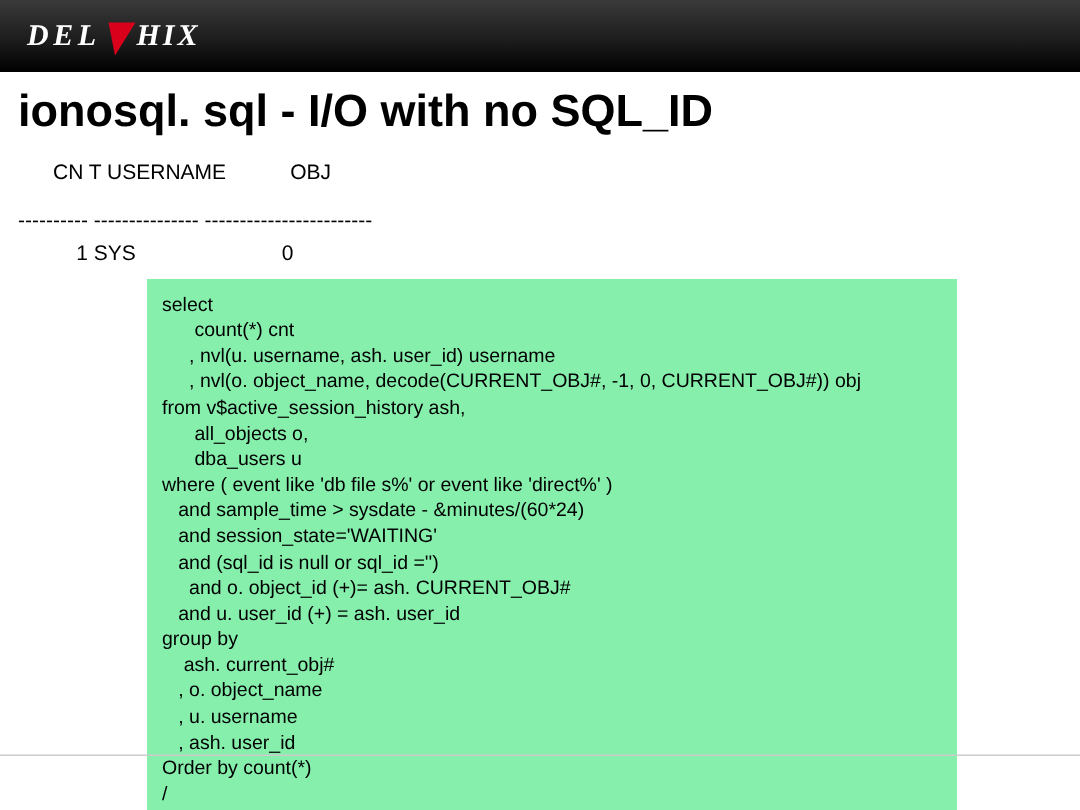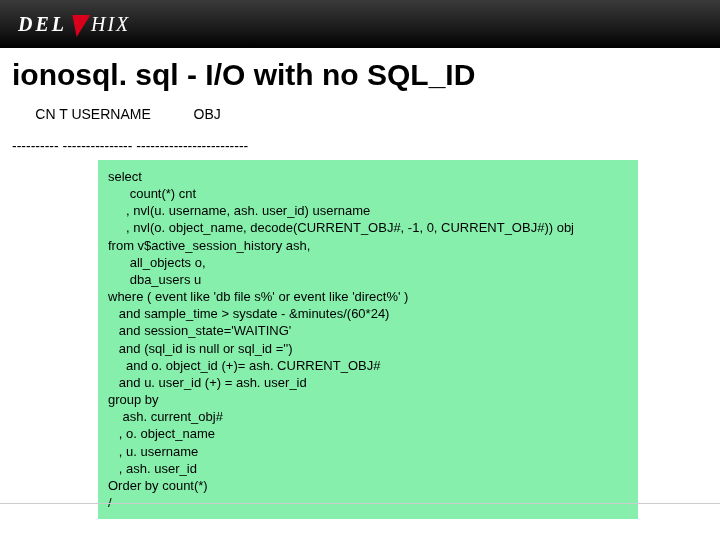--- a/index.html
+++ b/index.html
@@ -21,21 +21,21 @@
     color: #fff;
     font-size: 20px;
     font-weight: 600;
     letter-spacing: 3px;
     font-style: italic;
     font-family: Georgia, 'Times New Roman', serif;
   }
   .logo-accent {
     color: #fff;
     font-size: 20px;
-    font-weight: 400;
+    font-weight: 700;
     letter-spacing: 2px;
     font-style: italic;
     font-family: Georgia, 'Times New Roman', serif;
   }
   .tri {
     width: 0; height: 0;
     border-left: 9px solid transparent;
     border-right: 9px solid transparent;
     border-top: 22px solid #d9001b;
     transform: skewX(-12deg);
@@ -102,20 +102,21 @@
     <span class="tri"></span>
     <span class="logo-accent">HIX</span>
   </div>
 </div>
 
 <div class="content">
   <div class="title">ionosql. sql  - I/O with no SQL_ID</div>
 
   <div class="table-head">      CN T USERNAME           OBJ</div>
   <div class="table-sep">---------- --------------- ------------------------</div>
+  <div class="table-row">          1 SYS                         0</div>
 
   <div class="codebox">select
       count(*) cnt
      , nvl(u. username, ash. user_id) username
      , nvl(o. object_name, decode(CURRENT_OBJ#, -1, 0, CURRENT_OBJ#)) obj
 from v$active_session_history ash,
       all_objects o,
       dba_users u
 where ( event like 'db file s%' or event like 'direct%' )
    and sample_time &gt; sysdate - &amp;minutes/(60*24)

